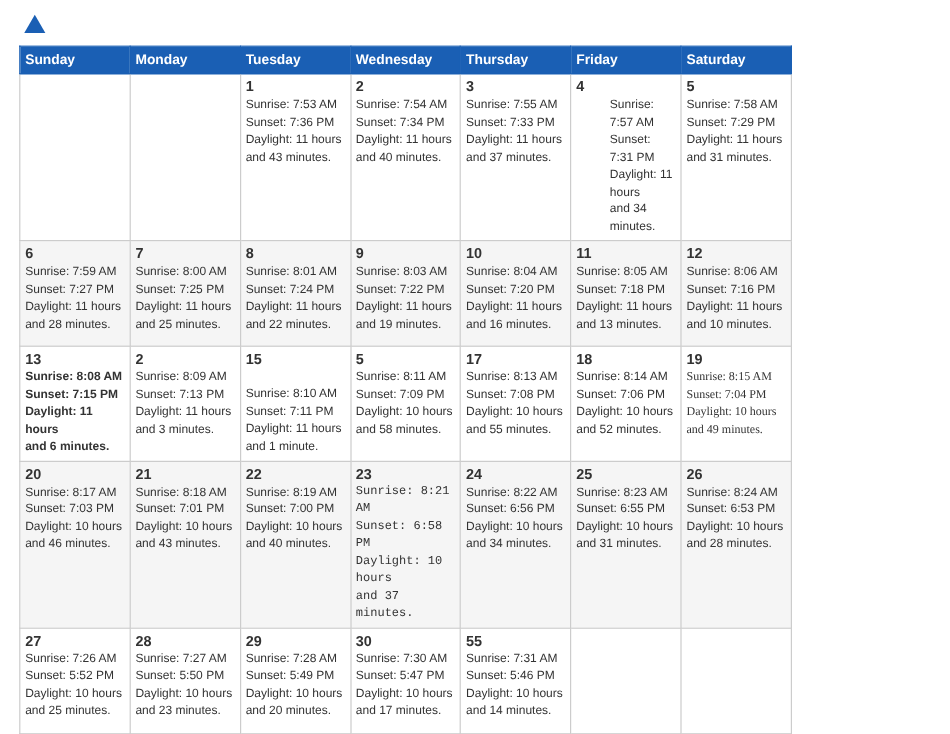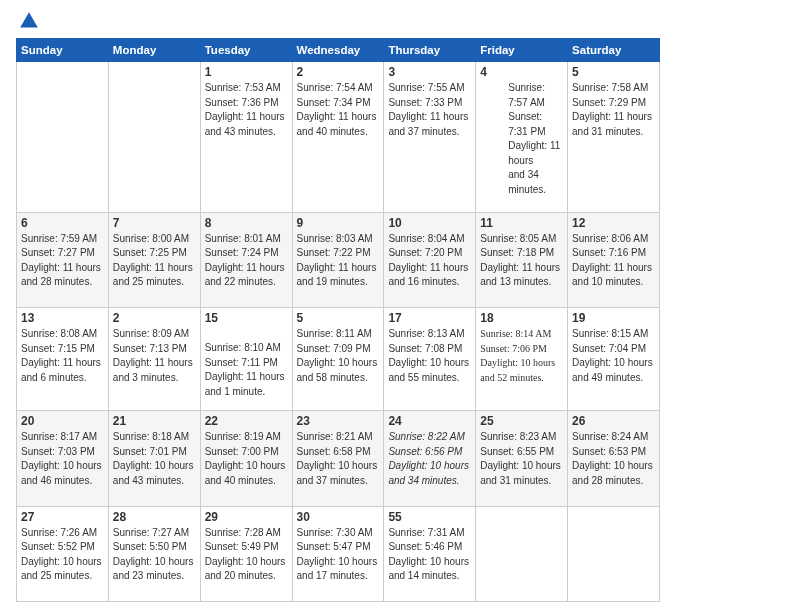--- a/index.html
+++ b/index.html
@@ -216,21 +216,21 @@
             <span class="day-num">12</span>
             <div class="day-info" style="white-space: pre-line;">Sunrise: 8:06 AM
 Sunset: 7:16 PM
 Daylight: 11 hours
 and 10 minutes.</div>
           </td>
         </tr>
         <tr>
           <td>
             <span class="day-num">13</span>
-            <div class="day-info" style="white-space: pre-line;">Sunrise: 8:08 AM
+            <div class="day-info" style="white-space: pre-line; font-weight: bold;">Sunrise: 8:08 AM
 Sunset: 7:15 PM
 Daylight: 11 hours
 and 6 minutes.</div>
           </td>
           <td>
             <span class="day-num">2</span>
             <div class="day-info" style="white-space: pre-line;">Sunrise: 8:09 AM
 Sunset: 7:13 PM
 Daylight: 11 hours
 and 3 minutes.</div>
@@ -251,28 +251,28 @@
           </td>
           <td>
             <span class="day-num">17</span>
             <div class="day-info" style="white-space: pre-line;">Sunrise: 8:13 AM
 Sunset: 7:08 PM
 Daylight: 10 hours
 and 55 minutes.</div>
           </td>
           <td>
             <span class="day-num">18</span>
-            <div class="day-info" style="white-space: pre-line; font-family: Liberation Serif, serif;">Sunrise: 8:14 AM
+            <div class="day-info" style="white-space: pre-line;">Sunrise: 8:14 AM
 Sunset: 7:06 PM
 Daylight: 10 hours
 and 52 minutes.</div>
           </td>
           <td>
             <span class="day-num">19</span>
-            <div class="day-info" style="white-space: pre-line;">Sunrise: 8:15 AM
+            <div class="day-info" style="white-space: pre-line; font-family: Liberation Serif, serif;">Sunrise: 8:15 AM
 Sunset: 7:04 PM
 Daylight: 10 hours
 and 49 minutes.</div>
           </td>
         </tr>
         <tr>
           <td>
             <span class="day-num">20</span>
             <div class="day-info" style="white-space: pre-line;">Sunrise: 8:17 AM
 Sunset: 7:03 PM
@@ -288,28 +288,28 @@
           </td>
           <td>
             <span class="day-num">22</span>
             <div class="day-info" style="white-space: pre-line;">Sunrise: 8:19 AM
 Sunset: 7:00 PM
 Daylight: 10 hours
 and 40 minutes.</div>
           </td>
           <td>
             <span class="day-num">23</span>
-            <div class="day-info" style="white-space: pre-line;">Sunrise: 8:21 AM
+            <div class="day-info" style="white-space: pre-line; font-family: Liberation Mono, monospace;">Sunrise: 8:21 AM
 Sunset: 6:58 PM
 Daylight: 10 hours
 and 37 minutes.</div>
           </td>
           <td>
             <span class="day-num">24</span>
-            <div class="day-info" style="white-space: pre-line; font-style: italic;">Sunrise: 8:22 AM
+            <div class="day-info" style="white-space: pre-line;">Sunrise: 8:22 AM
 Sunset: 6:56 PM
 Daylight: 10 hours
 and 34 minutes.</div>
           </td>
           <td>
             <span class="day-num">25</span>
             <div class="day-info" style="white-space: pre-line;">Sunrise: 8:23 AM
 Sunset: 6:55 PM
 Daylight: 10 hours
 and 31 minutes.</div>

